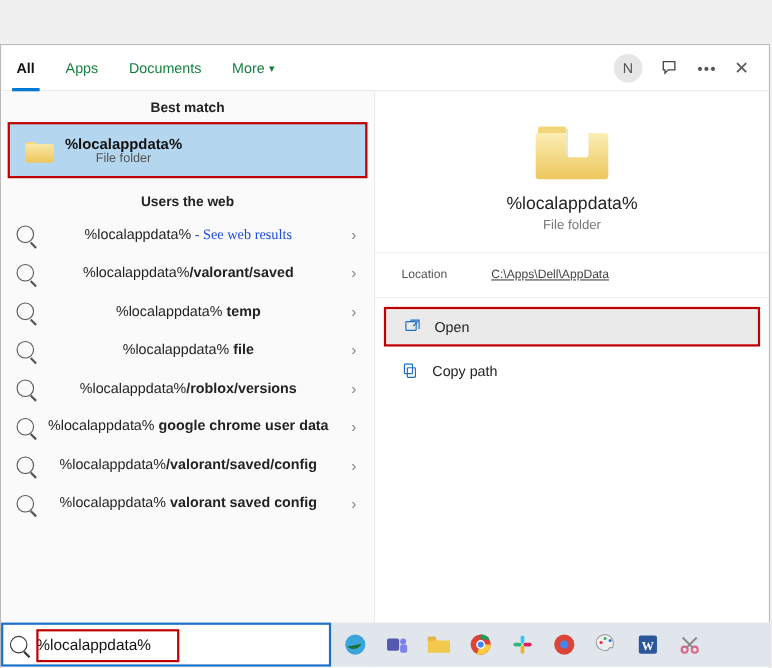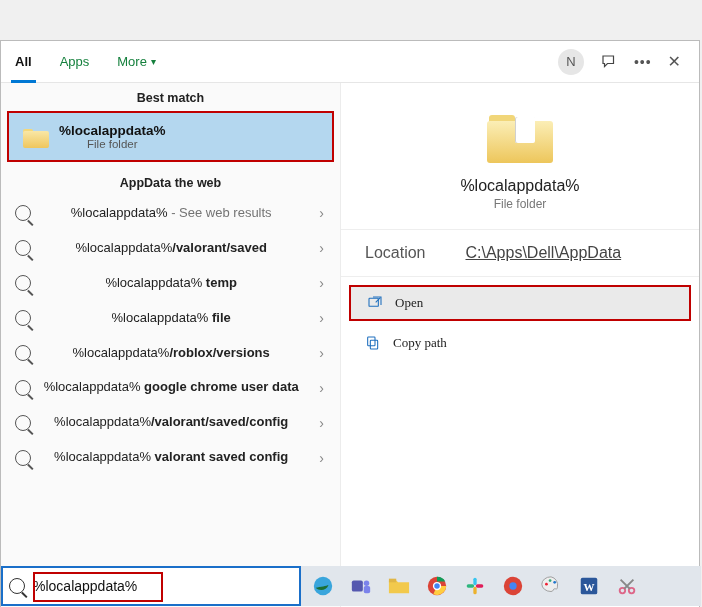--- a/index.html
+++ b/index.html
@@ -136,21 +136,21 @@
     width:16px; height:16px; flex-shrink:0;
     border:1.6px solid #555; border-radius:50%;
     position:relative;
   }
   .search-glyph::after {
     content:""; position:absolute; width:7px; height:1.6px; background:#555;
     bottom:-3px; right:-4px; transform:rotate(45deg);
   }
   .web-text { flex:1; font-size:13px; line-height:1.3; padding-right:6px; word-break:break-word; }
   .web-text b { font-weight:700; }
-  .web-suffix { color:#737373; }
+  .web-suffix { color:#1d4ed8;font-family:Liberation Serif, serif; }
   .chev {
     color:#888; font-size:14px; padding:0 2px;
   }
   
   .right {
     flex:1;
     display:flex;
     flex-direction:column;
     align-items:stretch;
   }
@@ -179,30 +179,30 @@
     background:#fff; border-radius:2px;
     box-shadow: 1px 0 0 #d0d0d0 inset;
     z-index:1;
   }
   .prev-title { font-size:16px; color:#222; margin-top:4px; }
   .prev-sub { font-size:12px; color:#777; margin-top:2px; }
   .detail-row {
     display:flex; align-items:center;
     padding: 14px 24px;
     gap: 40px;
-    font-size:16px;
+    font-size:11px;
     border-bottom:1px solid #eee;
   }
   .detail-row .lbl { color:#555; }
   .detail-row .val { color:#444; text-decoration:underline; cursor:pointer; }
   .actions { padding: 6px 0; }
   .action {
     display:flex; align-items:center; gap:12px;
     padding: 10px 24px;
-    font-size:13px; color:#222; cursor:pointer;font-family:Liberation Serif, serif;
+    font-size:13px; color:#222; cursor:pointer;
   }
   .action.highlight {
     background:#eaeaea;
     border:2px solid #c00000;
     margin: 2px 8px 4px 8px;
     padding: 8px 16px;
   }
   .aicon { width:16px; height:16px; color:#1e6fbe; display:flex; align-items:center; justify-content:center; }
   
   .bottom {
@@ -247,20 +247,21 @@
 </style>
 </head>
 <body>
 
 <div class="window">
 
   <div class="tabs-bar">
     <div class="tabs">
       <div class="tab active">All</div>
       <div class="tab">Apps</div>
+      <div class="tab">Documents</div>
       <div class="tab">
         <span>More</span>
         <span class="caret">▾</span>
       </div>
     </div>
     <div class="header-right">
       <div class="avatar">N</div>
       <div class="hicon">
         <svg viewBox="0 0 24 24" width="18" height="18" fill="none" stroke="currentColor" stroke-width="1.6">
             <path d="M4 4h14v10H10l-4 4v-4H4z"></path>
@@ -276,21 +277,21 @@
     <div class="left">
       <div class="section-label">Best match</div>
       <div class="best-match">
         <div class="folder-icon-sm"></div>
         <div>
           <div class="bm-title">%localappdata%</div>
           <div class="bm-sub">File folder</div>
         </div>
       </div>
 
-      <div class="section-label">AppData the web</div>
+      <div class="section-label">Users the web</div>
       <div class="web-list" id="web-list">
           <div class="web-item">
             <div class="search-glyph"></div>
             <div class="web-text"><span>%localappdata%</span><span class="web-suffix"> - See web results</span></div>
             <div class="chev">›</div>
           </div>
           <div class="web-item">
             <div class="search-glyph"></div>
             <div class="web-text"><span>%localappdata%</span><b>/valorant/saved</b></div>
             <div class="chev">›</div>

